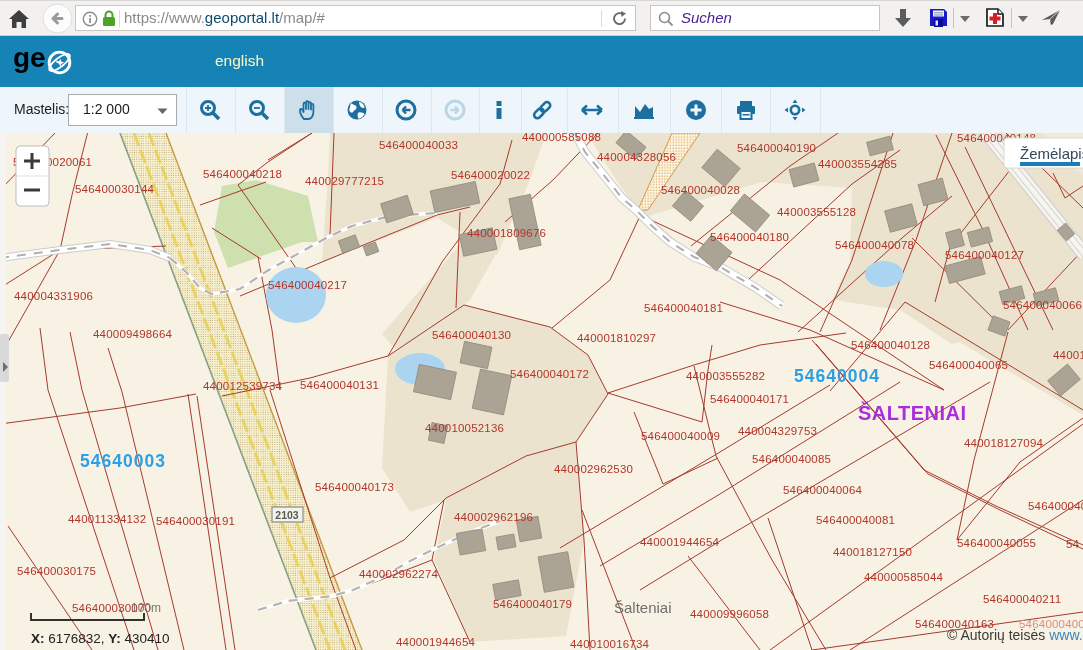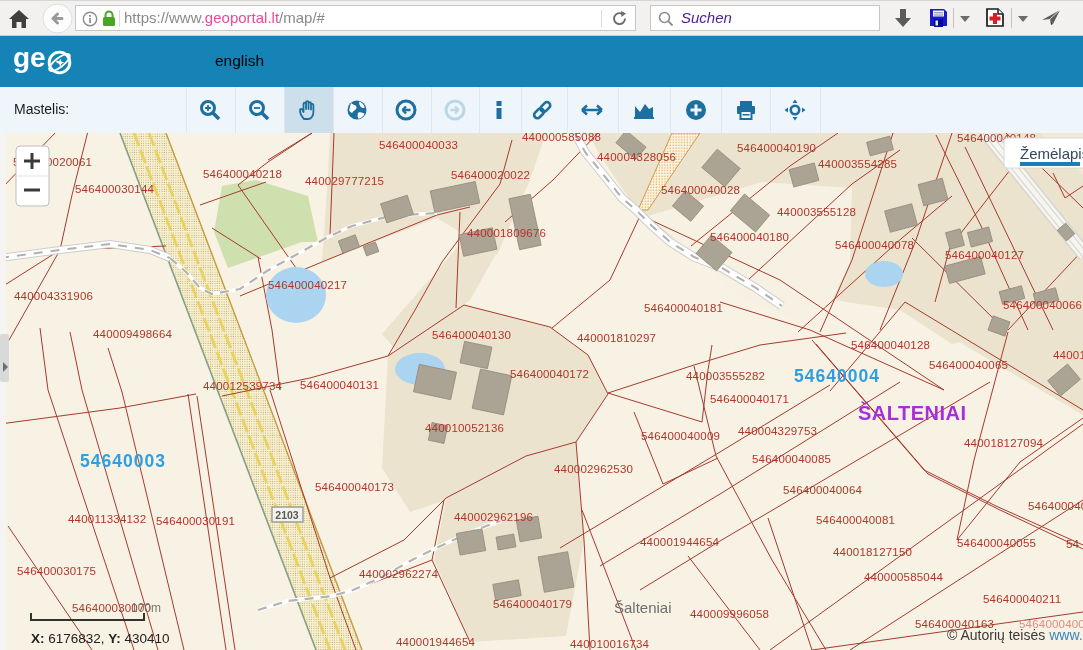--- a/index.html
+++ b/index.html
@@ -18,21 +18,21 @@
 <svg class="abs" style="left:6px;top:5px" width="16" height="16" viewBox="0 0 16 16">
 <circle cx="8" cy="8" r="6.7" fill="none" stroke="#8c8c8c" stroke-width="1.4"></circle>
 <rect x="7.2" y="4" width="1.7" height="1.8" fill="#8c8c8c"></rect>
           <rect x="7.2" y="7" width="1.7" height="5" fill="#8c8c8c"></rect>
 </svg>
 <svg class="abs" style="left:25px;top:4px" width="16" height="17" viewBox="0 0 16 17">
 <rect x="2" y="7" width="12" height="9" rx="1.5" fill="#4aa526"></rect>
 <path d="M4.5 7 V5 a3.5 3.5 0 0 1 7 0 V7" fill="none" stroke="#4aa526" stroke-width="2"></path>
 </svg>
 <div class="abs" style="left:43px;top:4px;width:1px;height:17px;background:#dadada"></div>
-<div class="abs" style="left:48px;top:3px;font-size:15px;color:#8a8a8a;white-space:nowrap">https://www.<span style="color:#ec4899">geoportal.lt</span>/map/#</div>
+<div class="abs" style="left:48px;top:3px;font-size:15px;color:#8a8a8a;white-space:nowrap">https://www.<span style="color:#0c4a6e">geoportal.lt</span>/map/#</div>
 <div class="abs" style="left:525px;top:4px;width:1px;height:17px;background:#dadada"></div>
 <svg class="abs" style="left:534px;top:3px" width="19" height="19" viewBox="0 0 19 19">
 <path d="M15 9.5 A5.5 5.5 0 1 1 12.5 5" fill="none" stroke="#6b6b6b" stroke-width="1.9"></path>
 <path d="M11 2 L16 4.5 L11.5 8 Z" fill="#6b6b6b"></path>
 </svg>
 </div>
 <div class="abs" style="left:650px;top:4px;width:230px;height:26px;background:#fff;border:1px solid #c8c6c3;box-sizing:border-box">
 <svg class="abs" style="left:7px;top:5px" width="16" height="16" viewBox="0 0 16 16">
 <circle cx="6.5" cy="6.5" r="5" fill="none" stroke="#8c8c8c" stroke-width="1.6"></circle>
 <line x1="10.2" y1="10.2" x2="14.5" y2="14.5" stroke="#8c8c8c" stroke-width="1.8"></line>
@@ -63,30 +63,36 @@
 <svg class="abs" style="left:1017px;top:14px" width="12" height="8" viewBox="0 0 12 8">
         <path d="M1 1 L6 7 L11 1 Z" fill="#6b6b6b"></path>
       </svg>
 <svg class="abs" style="left:1040px;top:6px" width="22" height="22" viewBox="0 0 22 22">
 <path d="M2 13 L20 3 L13 17 L10 12 Z" fill="#5c5c5c"></path>
 <path d="M10 12 L11 18 L13 17" fill="#3c3c3c"></path>
 <path d="M20 3 L10 12" stroke="#f2f1ef" stroke-width="0.8"></path>
 </svg>
 </circle></div>
 <div class="abs" style="left:0;top:36px;width:1083px;height:51px;background:#1583b5">
-<div class="abs" style="left:13px;top:6px;font-size:28px;font-weight:bold;color:#ffffff">ge</div>
+<div class="abs" style="left:13px;top:6px;font-size:28px;font-weight:bold;color:#000000">ge</div>
 <svg class="abs" style="left:46px;top:13px" width="27" height="27" viewBox="0 0 30 30">
 <circle cx="15" cy="15" r="11.5" fill="none" stroke="#fff" stroke-width="3.2"></circle>
 <ellipse cx="15" cy="15" rx="14" ry="5" fill="none" stroke="#fff" stroke-width="2" transform="rotate(-38 15 15)"></ellipse>
 <path d="M11.5 12.5 l3 1.3 1.3-3 1.3 3 3 1.3 -3 1.3 -1.3 3 -1.3-3 -3-1.3Z" fill="#fff"></path>
 </svg>
-<div class="abs" style="left:215px;top:16px;font-size:15.5px;color:#000000">english</div>
+<div class="abs" style="left:215px;top:16px;font-size:15.5px;color:#fef9c3">english</div>
 </div>
 <div class="abs" style="left:0;top:87px;width:1083px;height:46px;background:#eef5fb">
     <div class="abs" style="left:14px;top:14px;font-size:14px;color:#1b1b1b">Mastelis:</div>
+    <div class="abs" style="left:68px;top:7px;width:109px;height:32px;background:#fff;border:1px solid #ababab;box-sizing:border-box">
+<div class="abs" style="left:14px;top:6px;font-size:14px;color:#1b1b1b">1:2 000</div>
+<svg class="abs" style="left:88px;top:13px" width="11" height="7" viewBox="0 0 11 7">
+        <path d="M0.5 0.5 L5.5 6 L10.5 0.5 Z" fill="#666"></path>
+      </svg>
+</div>
     <div class="abs" style="left:186px;top:0;width:1px;height:46px;background:#dce7f0"></div>
     <div class="abs" style="left:235px;top:0;width:1px;height:46px;background:#dce7f0"></div>
     <div class="abs" style="left:284px;top:0;width:1px;height:46px;background:#dce7f0"></div>
     <div class="abs" style="left:333px;top:0;width:1px;height:46px;background:#dce7f0"></div>
     <div class="abs" style="left:382px;top:0;width:1px;height:46px;background:#dce7f0"></div>
     <div class="abs" style="left:431px;top:0;width:1px;height:46px;background:#dce7f0"></div>
     <div class="abs" style="left:479px;top:0;width:1px;height:46px;background:#dce7f0"></div>
     <div class="abs" style="left:521px;top:0;width:1px;height:46px;background:#dce7f0"></div>
     <div class="abs" style="left:567px;top:0;width:1px;height:46px;background:#dce7f0"></div>
     <div class="abs" style="left:618px;top:0;width:1px;height:46px;background:#dce7f0"></div>

